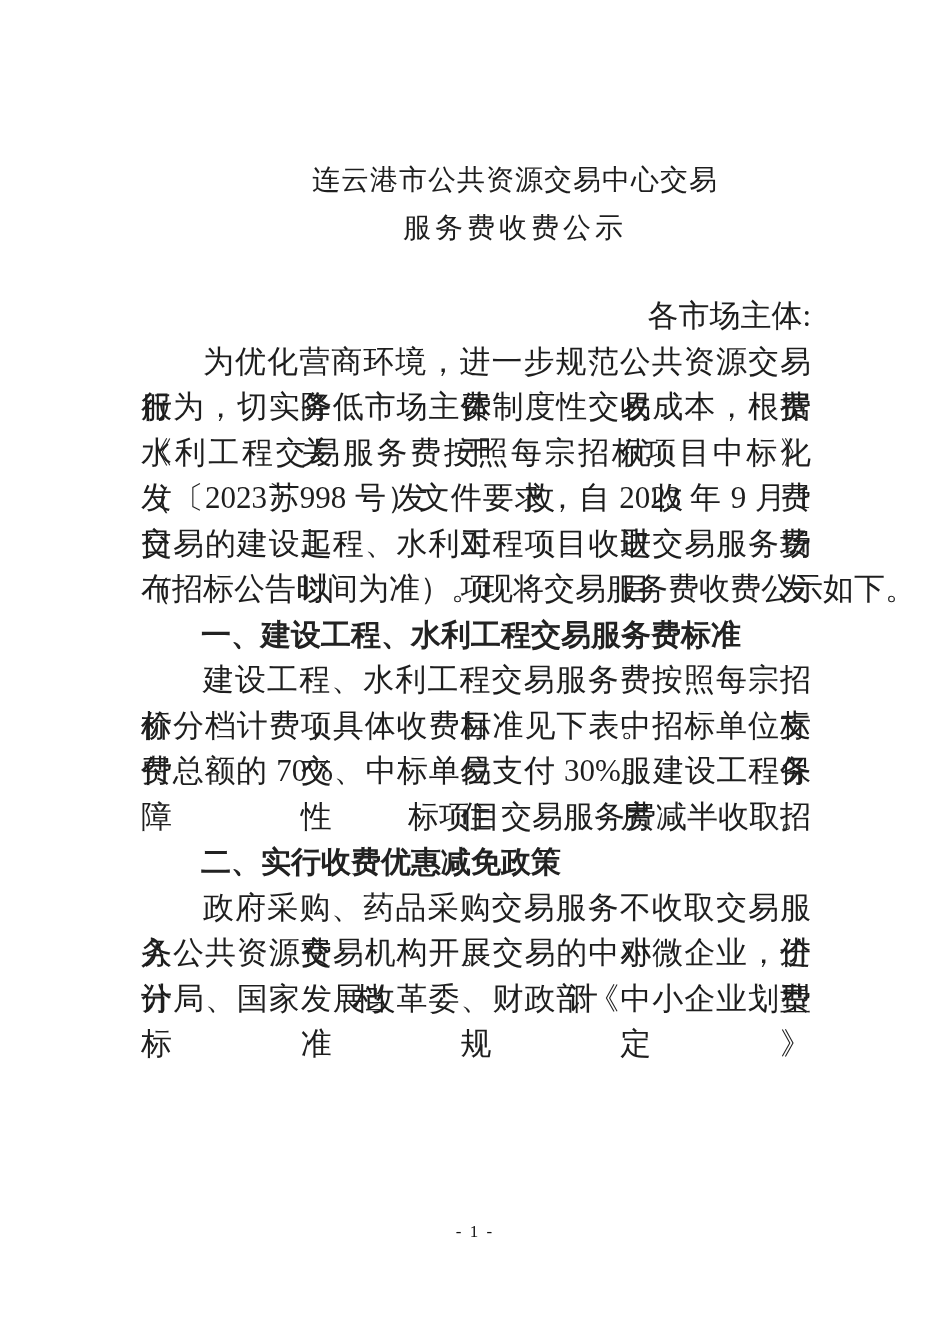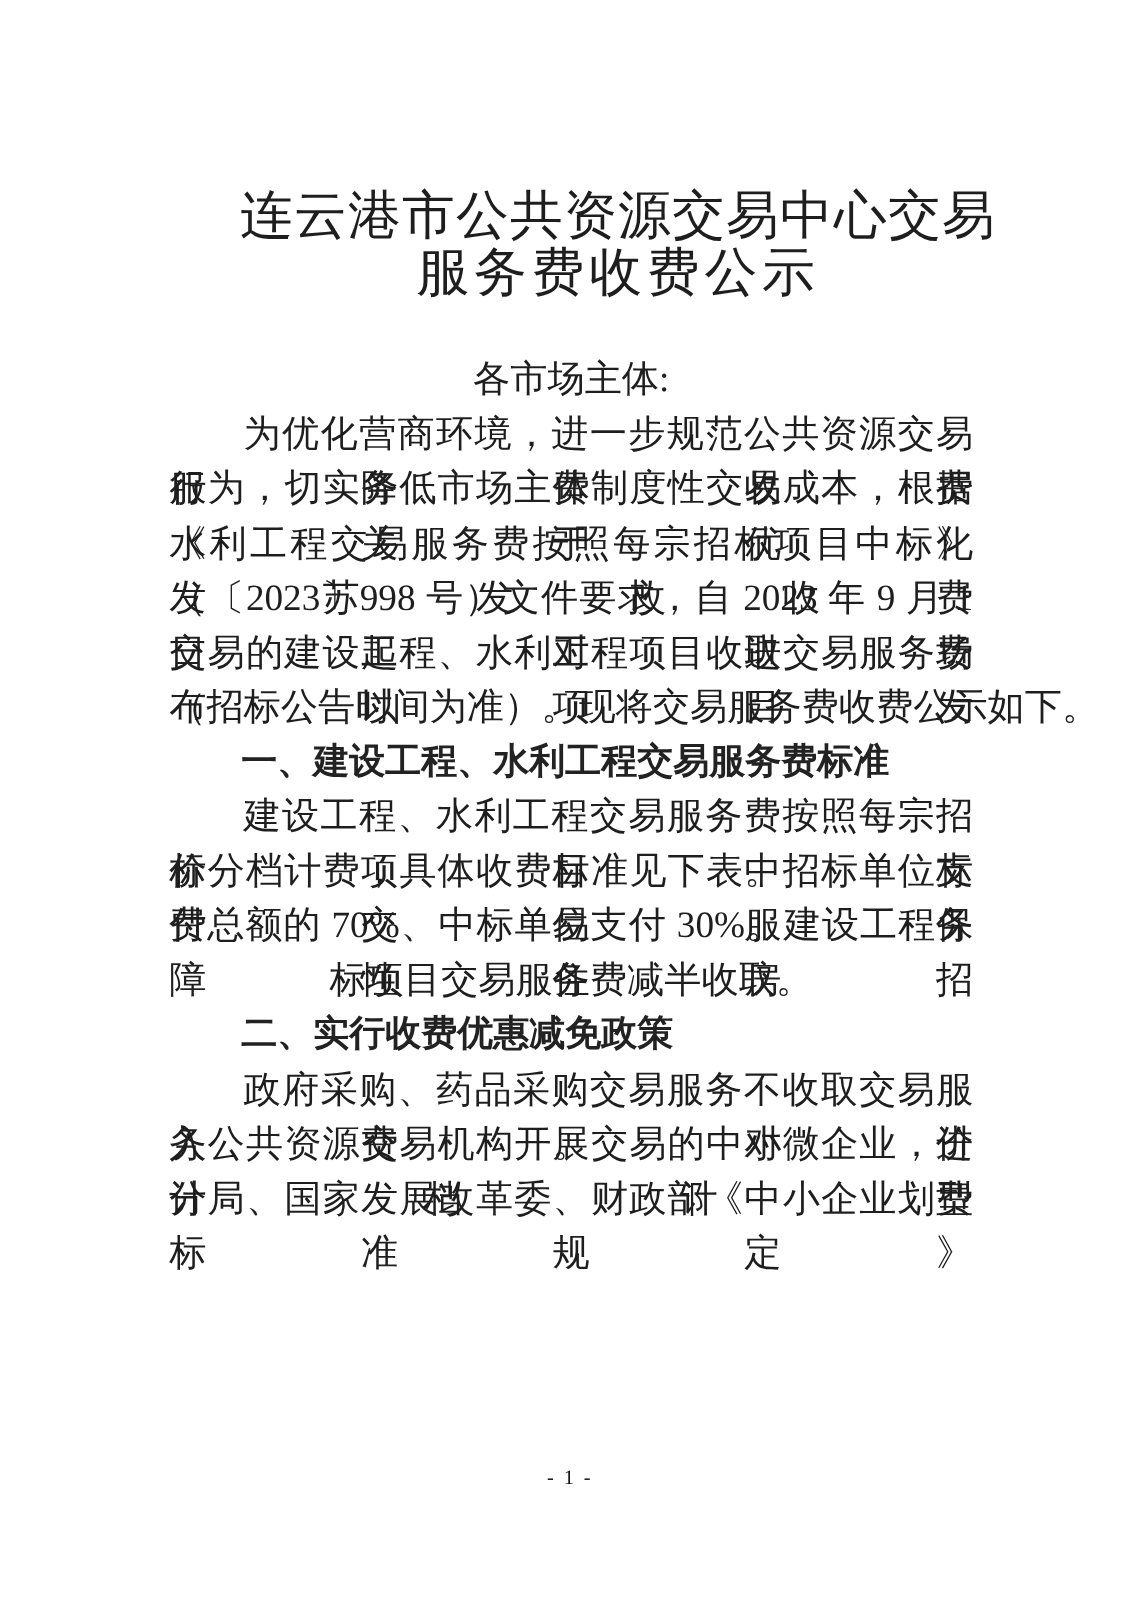--- a/index.html
+++ b/index.html
@@ -15,38 +15,38 @@
     overflow: hidden;
     font-family: "Liberation Serif", "DejaVu Serif", serif;
     color: #1e1e1e;
   }
   .doc-title {
     position: absolute;
     top: 156px;
     left: 180px;          
     width: 670px;
     text-align: center;
-    font-size: 44px;
+    font-size: 28px;
     line-height: 48px;
     font-family: "Liberation Serif", "DejaVu Serif", serif;
   }
   .doc-title .t-line1 { letter-spacing: 1px; }
   .doc-title .t-line2 { letter-spacing: 4px; }
   .doc-body {
     position: absolute;
     top: 293px;
     left: 141px;
     width: 670px;
     font-size: 31px;
     line-height: 45.5px;
   }
   .line {
     height: 45.5px;
     white-space: nowrap;
-    text-align: center;
+    text-align: right;
   }
   
   .line.fill {
     white-space: normal;
     text-align: justify;
     text-align-last: justify;
   }
   .line.indent { text-indent: 2em; }
   .heading {
     height: 45.5px;

